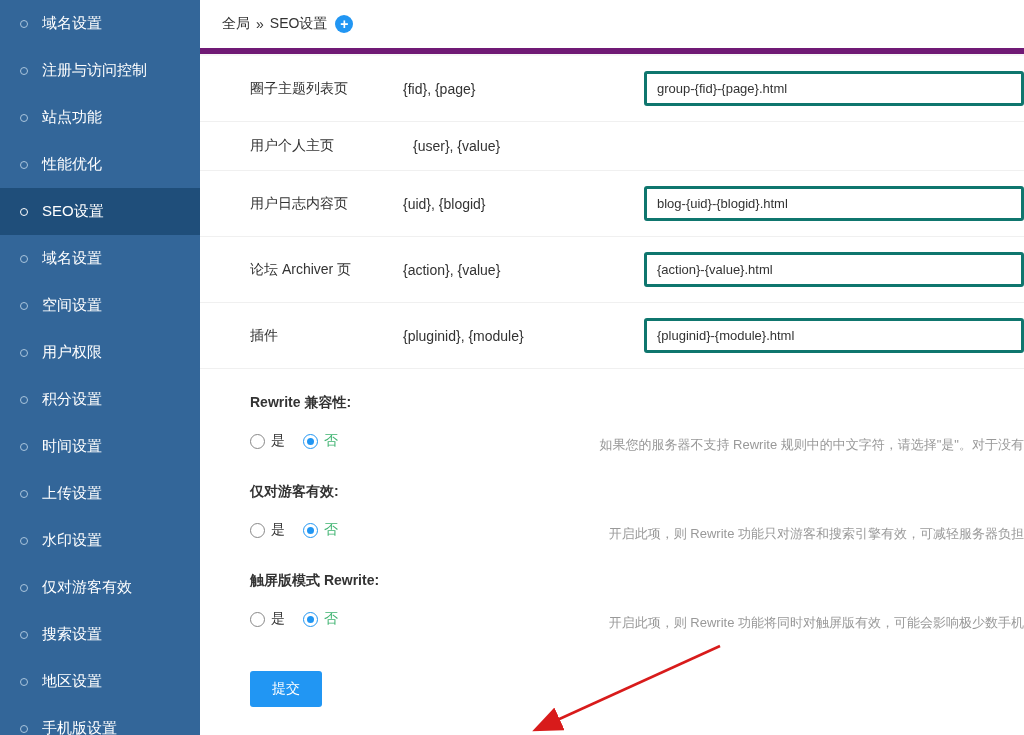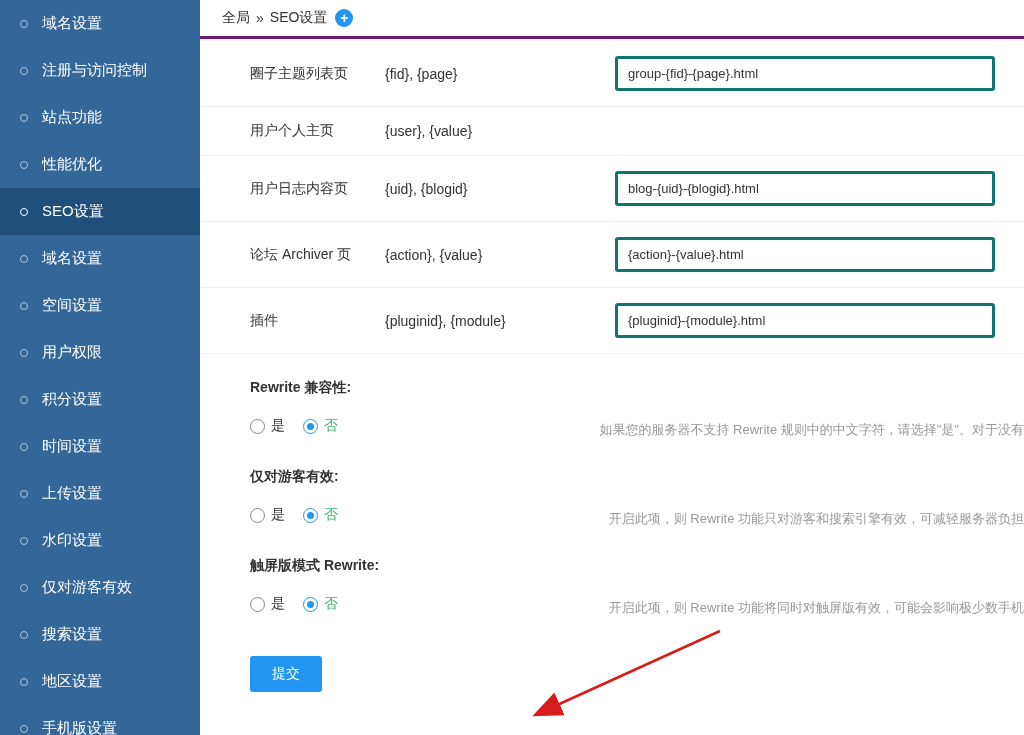--- a/index.html
+++ b/index.html
@@ -5,25 +5,25 @@
 * { box-sizing: border-box; margin: 0; padding: 0; }
 body { font-family: "Microsoft YaHei", Arial, sans-serif; font-size: 14px; color: #333; background: #fff; }
 .container { display: flex; width: 1024px; height: 735px; overflow: hidden; }
 .sidebar { width: 200px; background: #336699; color: #fff; flex-shrink: 0; }
 .sidebar-item { display: flex; align-items: center; padding: 14px 20px; cursor: pointer; }
 .sidebar-item.active { background: #1f4e7a; }
 .sidebar-bullet { width: 8px; height: 8px; border: 1.5px solid #aac5dd; border-radius: 50%; margin-right: 14px; flex-shrink: 0; }
 .sidebar-item.active .sidebar-bullet { border-color: #fff; }
 .sidebar-label { font-size: 15px; }
 .main { flex: 1; background: #f7f7f7; display: flex; flex-direction: column; overflow: hidden; }
-.breadcrumb { background: #fff; padding: 9px 22px; border-bottom: 3px solid #701a75; display: flex; align-items: center; font-size: 14px; color: #333; }
+.breadcrumb { background: #fff; padding: 15px 22px; border-bottom: 6px solid #701a75; display: flex; align-items: center; font-size: 14px; color: #333; }
 .breadcrumb .sep { margin: 0 6px; }
 .plus-icon { width: 18px; height: 18px; background: #2196f3; border-radius: 50%; color: #fff; display: inline-flex; align-items: center; justify-content: center; font-size: 14px; font-weight: bold; margin-left: 8px; line-height: 1; }
 .content { background: #fff; margin: 2px 0 0 0; padding: 0 0 40px 0; flex: 1; overflow: hidden; position: relative; }
-.table-row { display: flex; align-items: center; padding: 15px 0 15px 50px; border-bottom: 1px solid #f0f0f0; }
+.table-row { display: flex; align-items: center; padding: 15px 0 15px 50px; border-bottom: 1px solid #f0f0f0; gap: 28px; }
 .col-label { width: 135px; color: #333; }
 .col-vars { width: 230px; color: #333; }
 .col-input input { width: 380px; padding: 7px 10px; border: 3px solid #0f766e; border-radius: 3px; font-size: 13px; color: #333; }
 .section { padding: 25px 0 0 50px; }
 .section-title { font-weight: bold; color: #333; margin-bottom: 20px; }
 .radio-row { display: flex; align-items: center; gap: 18px; margin-bottom: 8px; }
 .radio-group { display: flex; align-items: center; gap: 6px; }
 .radio { width: 15px; height: 15px; border: 1.5px solid #888; border-radius: 50%; display: inline-flex; align-items: center; justify-content: center; }
 .radio.checked { border-color: #2196f3; }
 .radio.checked::after { content: ""; width: 7px; height: 7px; background: #2196f3; border-radius: 50%; }

